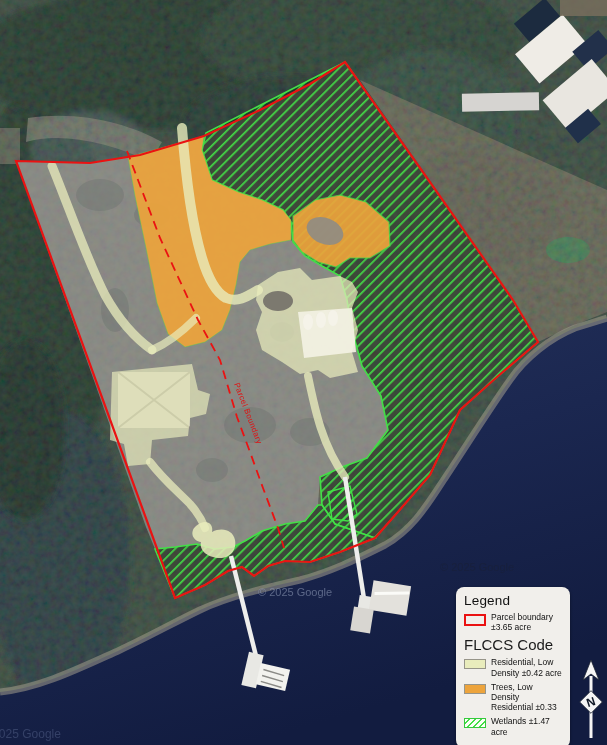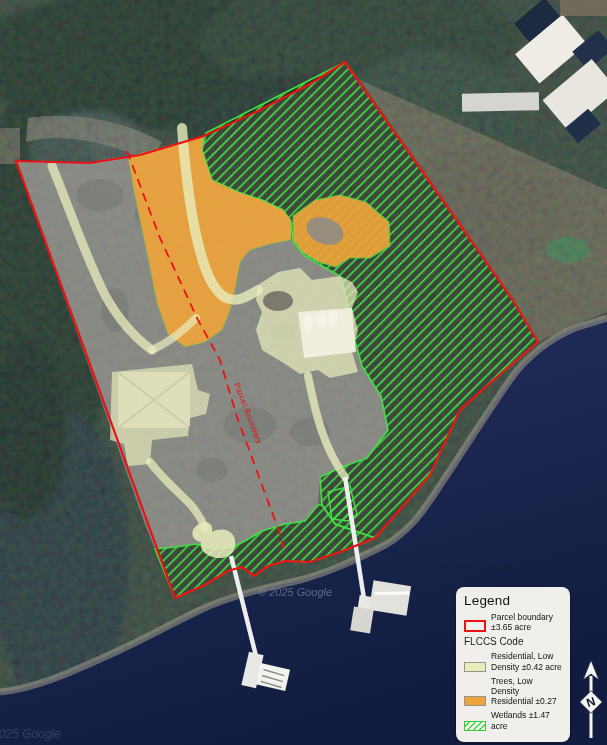--- a/index.html
+++ b/index.html
@@ -1,30 +1,30 @@
 <!DOCTYPE html>
 <html style="--c-parcel_boundary: #ea1212; --c-residential: #e9ecbc; --c-grass: #a8a8a8; --c-trees: #eda43c; --c-wetlands_line: #43df47; --c-water: #1b2750; --c-legend_bg: #f1efeb;"><head>
 <meta charset="utf-8">
 <style>
   html,body{margin:0;padding:0;background:#222;}
   .stage{position:relative;width:607px;height:745px;overflow:hidden;
          font-family:"Liberation Sans",sans-serif;background:#3a463f;}
   .map-svg{position:absolute;inset:0;}
   
-  .wm{position:absolute;font-family:"Liberation Sans",sans-serif;pointer-events:none;font-style:italic;}
+  .wm{position:absolute;font-family:"Liberation Sans",sans-serif;pointer-events:none;}
   .wm1{left:440px;top:561px;font-size:11px;color:#18203c;opacity:.95;}
   .wm2{left:258px;top:586px;font-size:11px;color:#8a96b2;opacity:.6;}
   .wm3{left:-20px;top:727px;font-size:12px;color:#7c8cb4;opacity:.3;}
   
   .legend{position:absolute;left:456px;top:587px;width:114px;box-sizing:border-box;
           background:var(--c-legend_bg,#f1efeb);border-radius:8px;padding:6px 7px 7px 7px;
           box-shadow:0 1px 3px rgba(0,0,0,.45);color:#111;}
   .legend-title{font-size:13.5px;font-weight:normal;margin:0 0 4px 1px;letter-spacing:.2px;}
-  .lsec{font-size:10px;margin:4px 0 4px 1px;color:#1a1a1a;}
-  .lrow{display:flex;align-items:flex-end;margin-bottom:4px;}
+  .lsec{font-size:15px;margin:4px 0 4px 1px;color:#1a1a1a;}
+  .lrow{display:flex;align-items:flex-start;margin-bottom:4px;}
   .sw{flex:0 0 22px;width:22px;height:10px;margin:2px 5px 0 1px;border:1px solid #979589;box-sizing:border-box;}
   .sw-parcel{border:2.5px solid var(--c-parcel_boundary,#e11414);background:transparent;height:12px;}
   .sw-res{background:var(--c-residential,#e9ecbc);}
   .sw-grass{background:var(--c-grass,#a8a8a8);}
   .sw-trees{background:var(--c-trees,#eda43c);}
   .sw-wet{background:repeating-linear-gradient(135deg,#fbfff6 0 2.6px,var(--c-wetlands_line,#46e34a) 2.6px 4.2px);border:1px solid #35c93c;}
   .ltxt{font-size:8.5px;line-height:1.2;}
   
   .north{position:absolute;left:576px;top:658px;width:30px;height:86px;}
 </style>
@@ -165,21 +165,21 @@
       <span class="sw sw-parcel"></span>
       <span class="ltxt">Parcel boundary ±3.65 acre</span>
     </div>
     <div class="lsec">FLCCS Code</div>
     <div class="lrow">
       <span class="sw sw-res"></span>
       <span class="ltxt">Residential, Low Density ±0.42 acre</span>
     </div>
     <div class="lrow">
       <span class="sw sw-trees"></span>
-      <span class="ltxt">Trees, Low Density Residential ±0.27</span>
+      <span class="ltxt">Trees, Low Density Residential ±0.33</span>
     </div>
     <div class="lrow">
       <span class="sw sw-wet"></span>
       <span class="ltxt">Wetlands ±1.47 acre</span>
     </div>
   </div>
 
   <div class="north">
     <svg width="30" height="86" viewBox="0 0 30 86">
       <line x1="15" y1="18" x2="15" y2="80" stroke="#f5f5f5" stroke-width="3"></line>

